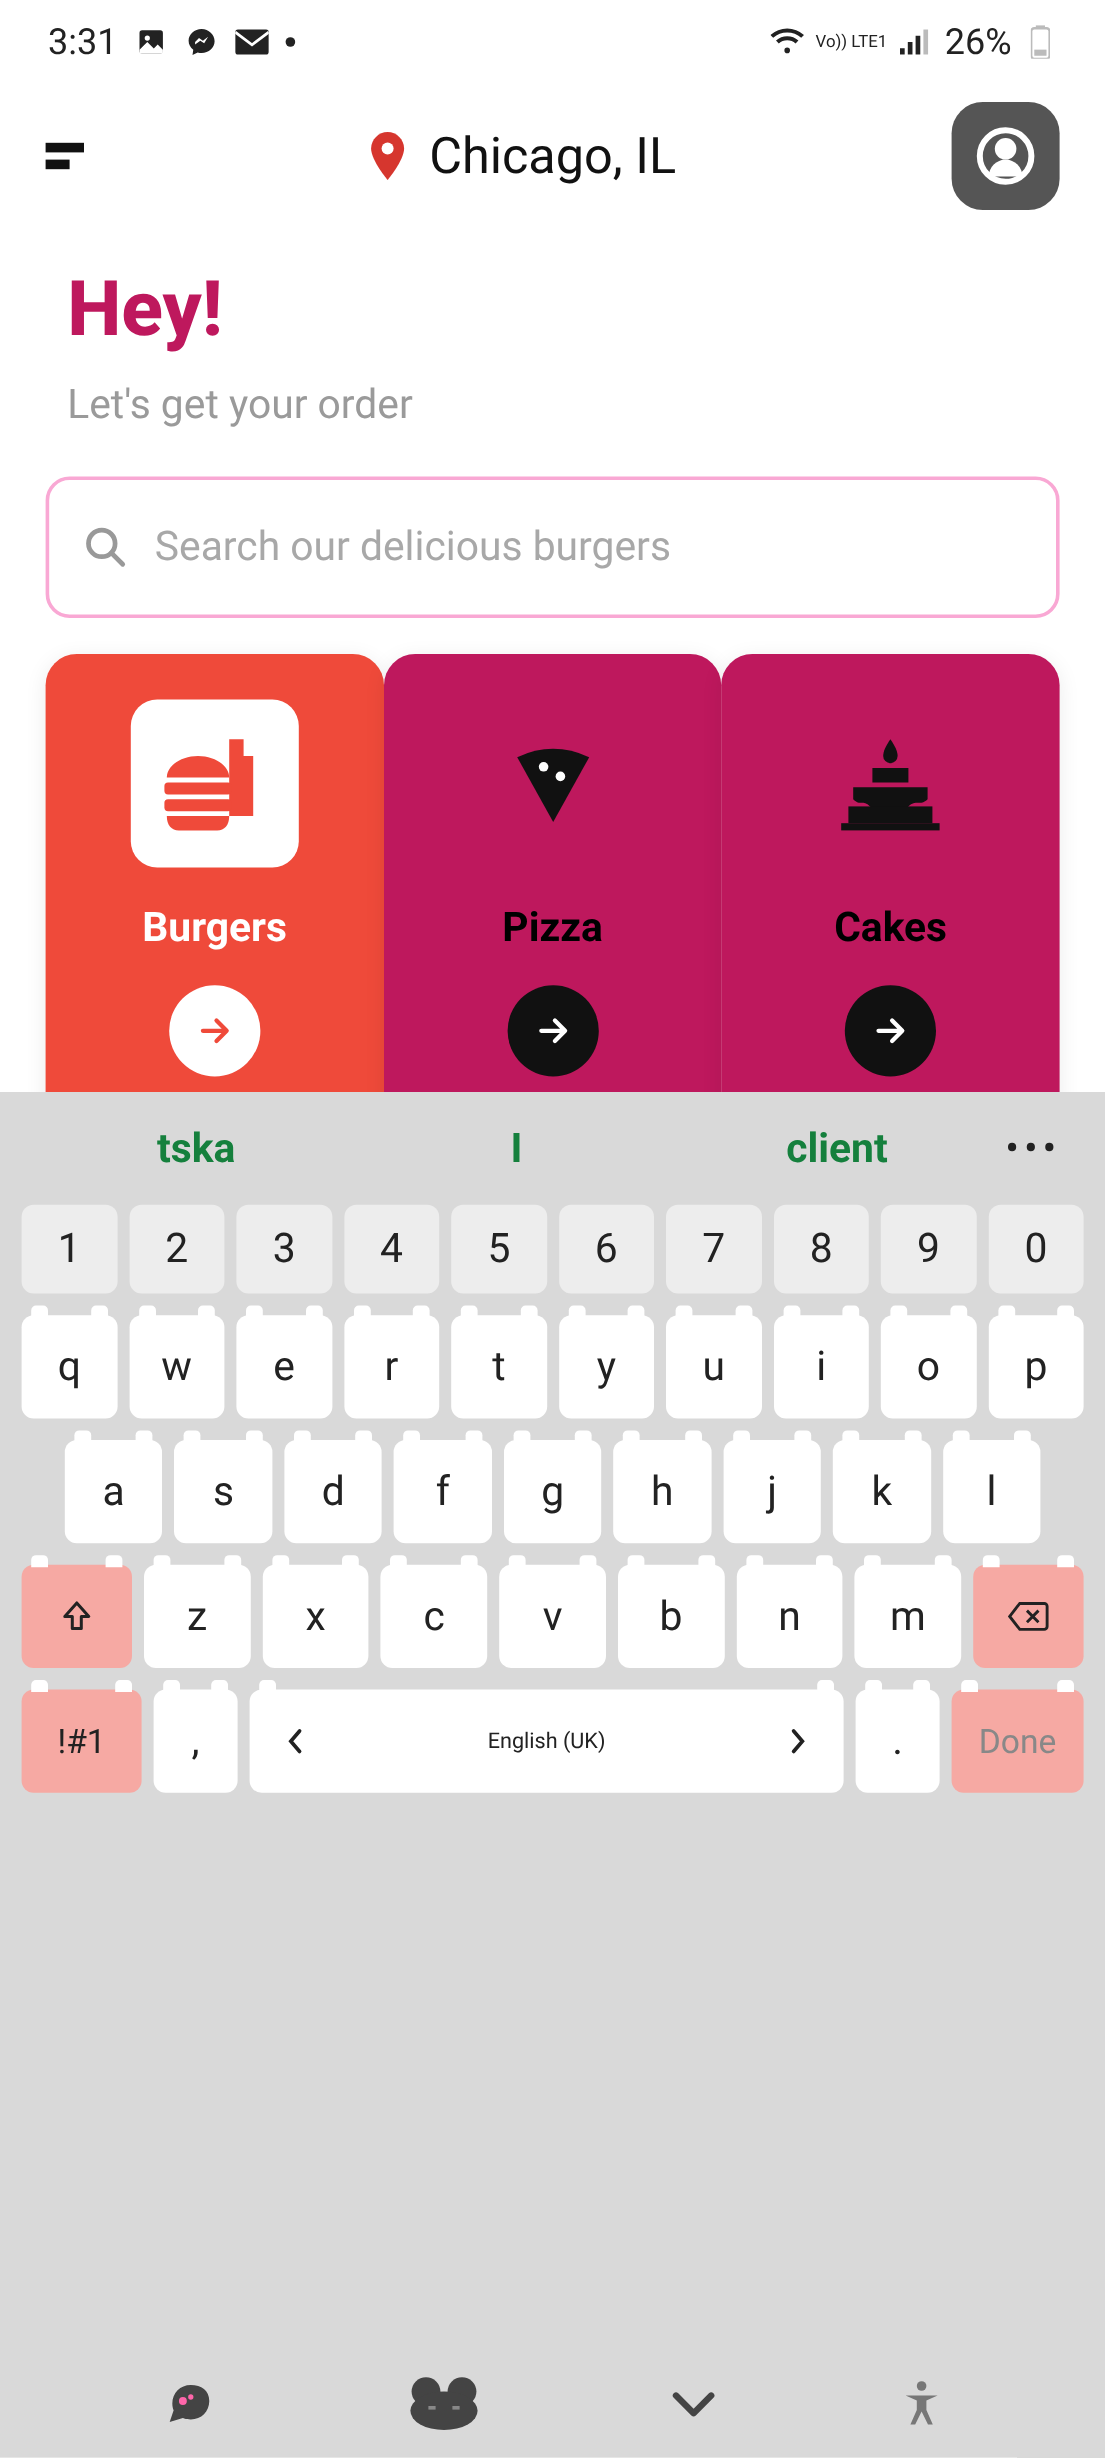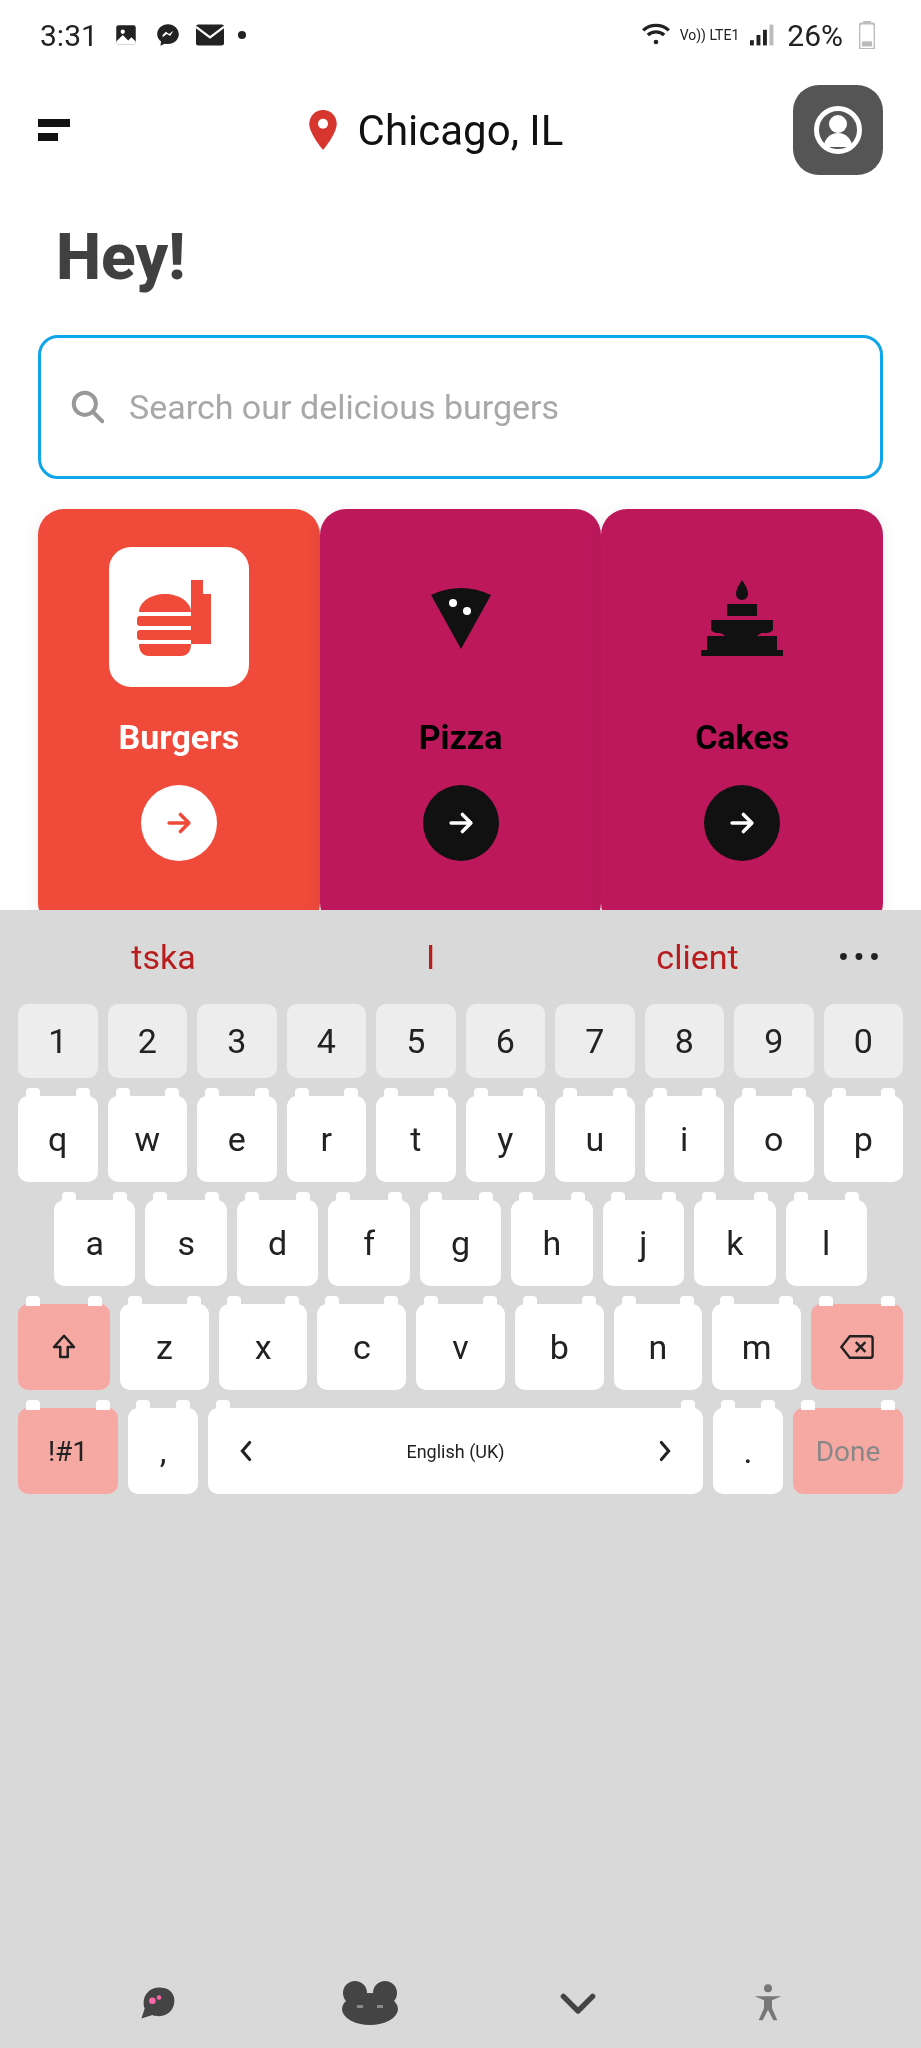--- a/index.html
+++ b/index.html
@@ -18,26 +18,26 @@
   .menu-icon span:nth-child(1){width:32px;height:8px;}
   .menu-icon span:nth-child(2){width:20px;height:8px;}
   .location { display:flex; align-items:center; gap:20px; font-size:42px; color:#111;}
   .profile-btn { width:90px; height:90px; background:#555; border-radius:26px; display:flex; align-items:center; justify-content:center;}
   .avatar-circle{ width:48px; height:48px; border:5px solid #fff; border-radius:50%; position:relative;}
   .avatar-circle::before{content:'';position:absolute;width:18px;height:18px;border-radius:50%;background:#fff;top:4px;left:50%;transform:translateX(-50%);}
   .avatar-circle::after{content:'';position:absolute;width:28px;height:14px;border-radius:14px 14px 0 0;background:#fff;bottom:2px;left:50%;transform:translateX(-50%);}
 
   
   .greeting { padding: 30px 56px 10px; }
-  .greeting h1 { font-size: 64px; font-weight: 800; color:#404040;}
+  .greeting h1 { font-size: 64px; font-weight: 800; color:#be185d;}
   .greeting p { font-size: 34px; color:#9a9a9a; margin-top:22px;}
 
   
   .search-wrap { padding: 30px 38px 0;}
-  .search-box { border:3px solid #0ea5e9; border-radius:20px; height:144px; display:flex; align-items:center; padding:0 28px; gap:22px;}
+  .search-box { border:3px solid #f9a8d4; border-radius:20px; height:118px; display:flex; align-items:center; padding:0 28px; gap:22px;}
   .search-box input { border:none; outline:none; font-size:34px; flex:1; color:#333; background:transparent;}
   .search-box input::placeholder{color:#a8a8a8;}
 
   
   .cats { display:flex; padding:30px 38px 0;}
   .cat { flex:1; background:#be185d; border-radius:26px; box-shadow:0 4px 18px rgba(0,0,0,0.08); display:flex; flex-direction:column; align-items:center; padding:38px 0 28px; height:420px;}
   .cat.active{ background:#ef4a3a; color:#fff;}
   .cat-icon-box{ width:140px; height:140px; border-radius:22px; display:flex; align-items:center; justify-content:center;}
   .cat.active .cat-icon-box{ background:#fff;}
   .cat-label{ font-size:34px; font-weight:700; margin-top:30px;}
@@ -46,21 +46,21 @@
   .cat:not(.active) .cat-arrow{ background:#111; color:#fff;}
 
   
   .popular{ display:flex; justify-content:space-between; align-items:center; padding:52px 56px 0;}
   .popular-title{ font-size:40px; font-weight:800; color:#111;}
   .popular-link{ font-size:30px; color:#ef4a3a;}
 
   
   .kbd { position:absolute; top:910px; left:0; right:0; bottom:0; background:#d9d9d9; display:flex; flex-direction:column;}
   .suggest-row{ height:94px; display:flex; align-items:center; padding:0 30px; justify-content:space-between;}
-  .suggest{ font-size:34px; color:#b91c1c; flex:1; text-align:center;}
+  .suggest{ font-size:34px; color:#15803d; flex:1; text-align:center;font-weight:bold;}
   .suggest-more{ width:60px; text-align:center; font-size:34px; letter-spacing:4px; color:#222;}
   .key-rows{ padding:0 18px 20px; display:flex; flex-direction:column; gap:18px;}
   .krow{ display:flex; gap:10px; justify-content:center;}
   .key{ background:#f3f3f3; border-radius:10px; height:74px; flex:1; display:flex; align-items:center; justify-content:center; font-size:34px; color:#222;}
   .key.num{ background:#ededed;}
   .krow.letters .key{ background:#fff; height:86px; position:relative;}
   .krow.letters .key::before, .krow.letters .key::after{content:'';position:absolute;top:-8px;width:14px;height:10px;background:#fff;border-radius:4px 4px 0 0;}
   .krow.letters .key::before{left:8px;}
   .krow.letters .key::after{right:8px;}
   .row3 { padding:0 36px;}
@@ -147,20 +147,21 @@
       </svg>
     <span>Chicago, IL</span>
   </div>
   <div class="profile-btn">
     <div class="avatar-circle"></div>
   </div>
 </div>
 
 <div class="greeting">
   <h1>Hey!</h1>
+  <p>Let's get your order</p>
 </div>
 
 <div class="search-wrap">
   <div class="search-box">
     <svg width="38" height="38" viewBox="0 0 24 24">
         <circle cx="10" cy="10" r="7" fill="none" stroke="#999" stroke-width="2.5"></circle>
         <line x1="15" y1="15" x2="21" y2="21" stroke="#999" stroke-width="2.5" stroke-linecap="round"></line>
       </svg>
     <input type="text" placeholder="Search our delicious burgers" style="">
   </div>

